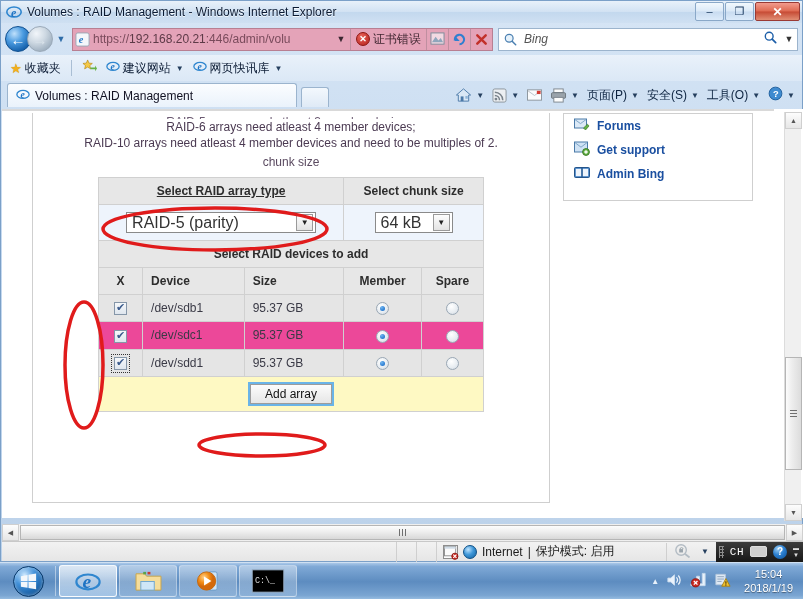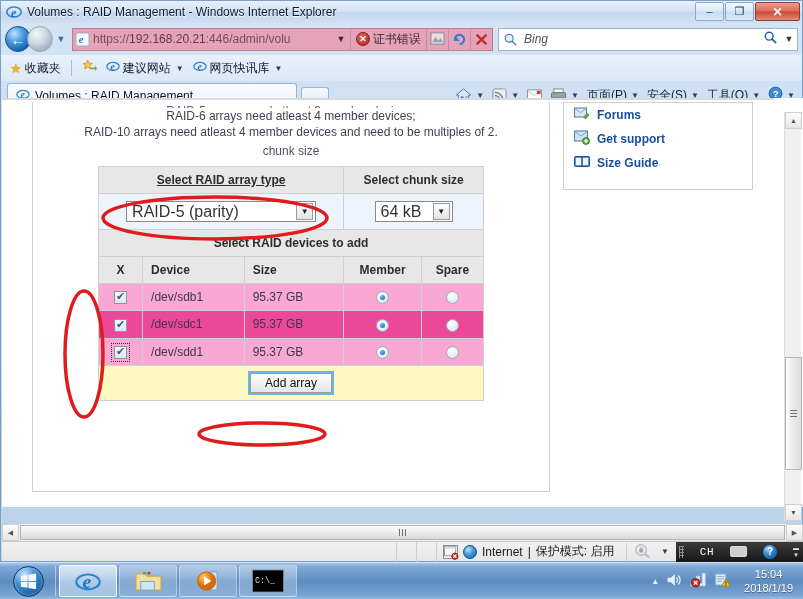--- a/index.html
+++ b/index.html
@@ -119,21 +119,21 @@
   .newtab {
     width: 28px; height: 20px; margin-left: 4px;
     background: linear-gradient(to bottom,#f3f8fd,#dfeaf6);
     border: 1px solid #9bb4ce; border-bottom:none; border-radius: 3px 3px 0 0;
   }
   .cmdbar { position:absolute; right: 4px; bottom: 2px; display:flex; align-items:center; gap:2px;}
   .cmd { display:flex; align-items:center; gap:2px; padding: 1px 3px; font-size:12px; color:#0c2340; white-space:nowrap;}
 
   
   .viewport {
-    position: absolute; left: 1px; top: 97px; width: 801px; height: 409px;
+    position: absolute; left: 1px; top: 108px; width: 801px; height: 409px;
     background: #fff; overflow: hidden;
   }
   .page {
     position:absolute; left:0; top:0; width: 772px; height: 409px; background:#fff;
     border-top: 2px solid #d9d9d9;
   }
   .page-inner { position: relative; width:100%; height:100%; }
 
   
   .content-card {
@@ -150,21 +150,21 @@
   .hdrcell {
     background: #e7e7e7; color: #2d2d2d; font-weight: bold; text-align:center;
     padding: 6px 4px; font-size: 12px;
   }
   .hdrcell u { text-decoration: underline; }
   .sel-row td { background:#eef4fc; text-align:center; padding: 7px 4px;}
   .subhdr { background:#e7e7e7; color:#2d2d2d; font-weight:bold; text-align:center; padding:6px 4px;}
   .colhdr { background:#e7e7e7; color:#2d2d2d; font-weight:bold; padding:6px 8px; font-size:12px;}
   .colhdr.center { text-align:center; }
   .devrow td { padding: 6px 8px; color:#3a3a46; }
-  .devrow.blue td { background: #f9a8d4; margin-top: 16px; }
+  .devrow.blue td { background: #e5e5e5; margin-top: 16px; }
   .devrow.pink td { background: #ec4899; }
   .devrow td.c { text-align:center; }
   .footrow td { background:#fef9c3; text-align:center; padding: 7px 4px;}
 
   
   .selwrap { display:inline-flex; align-items:center; justify-content:space-between;
      background:#fff; border:1px solid #8a8a8a; height: 21px; padding: 0 2px 0 5px; }
   .selwrap.wide { width: 190px; }
   .selwrap.narrow { width: 78px; }
   .sel-text { color:#333; font-size:16px; white-space:nowrap;}
@@ -247,21 +247,21 @@
   .sb-pane { border-right:1px solid #cfcfcf; height:20px; display:flex; align-items:center; padding:0 6px;}
   .sb-zone { display:flex; align-items:center; gap:5px; padding-left:6px;}
   .globe { width:14px;height:14px;border-radius:50%;
     background: radial-gradient(circle at 35% 30%, #bfe4ff 0%, #3f97d8 45%, #10609f 100%);
     border:1px solid #0d4f85; position:relative;}
   .ie-shield { width:15px;height:14px; border:1px solid #8d8d8d; background:#fbfbfb; position:relative;}
   .sb-right { margin-left:auto; display:flex; align-items:center; height:20px;}
   .lock-pane { display:flex;align-items:center; gap:8px; padding: 0 7px; border-left:1px solid #cfcfcf;}
   .langbar {
     background: linear-gradient(to bottom,#3b3b3b,#171717);
-    height:20px; display:flex; align-items:center; gap:16px; padding: 0 4px 0 3px;
+    height:20px; display:flex; align-items:center; gap:6px; padding: 0 4px 0 3px;
     color:#fff; font-size:11px;
   }
   .lang-grip { width:5px;height:12px;
      background: repeating-linear-gradient(to bottom,#8d8d8d 0 1px,transparent 1px 3px),
                  repeating-linear-gradient(to right,#8d8d8d 0 1px,transparent 1px 3px);}
   .ch { font-family:"Liberation Mono", monospace; font-size:11px; letter-spacing:0.5px;}
   .kbd { width:17px;height:11px;border:1px solid #ddd; background:#cfcfcf; border-radius:2px;}
   .helpo { width:14px;height:14px;border-radius:50%;
     background: radial-gradient(circle at 35% 28%, #9ed0f5 0%, #2b7fd0 45%, #0d4f95 100%);
     color:#fff; font-weight:bold; font-size:10px; display:flex;align-items:center;justify-content:center;}
@@ -615,21 +615,21 @@
           </div>
           <div class="side-link">
             <span>
               <svg width="16" height="15" viewBox="0 0 16 15">
                 <rect x="0.5" y="2.5" width="15" height="10" rx="1" fill="#3f7fc4" stroke="#24548a"></rect>
                 <rect x="1.8" y="3.8" width="5.6" height="7.4" fill="#eef4fb"></rect>
                 <rect x="8.6" y="3.8" width="5.6" height="7.4" fill="#eef4fb"></rect>
                 <rect x="7.4" y="3" width="1.2" height="9" fill="#24548a"></rect>
               </svg>
             </span>
-            <span class="lbl">Size Guide</span>
+            <span class="lbl">Admin Bing</span>
           </div>
         </div>
 
         <svg style="position:absolute;left:0;top:0;width:772px;height:409px;pointer-events:none">
           <ellipse cx="213" cy="118" rx="112" ry="21" fill="none" stroke="#e01b1b" stroke-width="3.5"></ellipse>
           <ellipse cx="82" cy="254" rx="19" ry="63" fill="none" stroke="#e01b1b" stroke-width="3.5"></ellipse>
           <ellipse cx="260" cy="334" rx="63" ry="11" fill="none" stroke="#e01b1b" stroke-width="3.5"></ellipse>
         </svg>
 
       </div>

